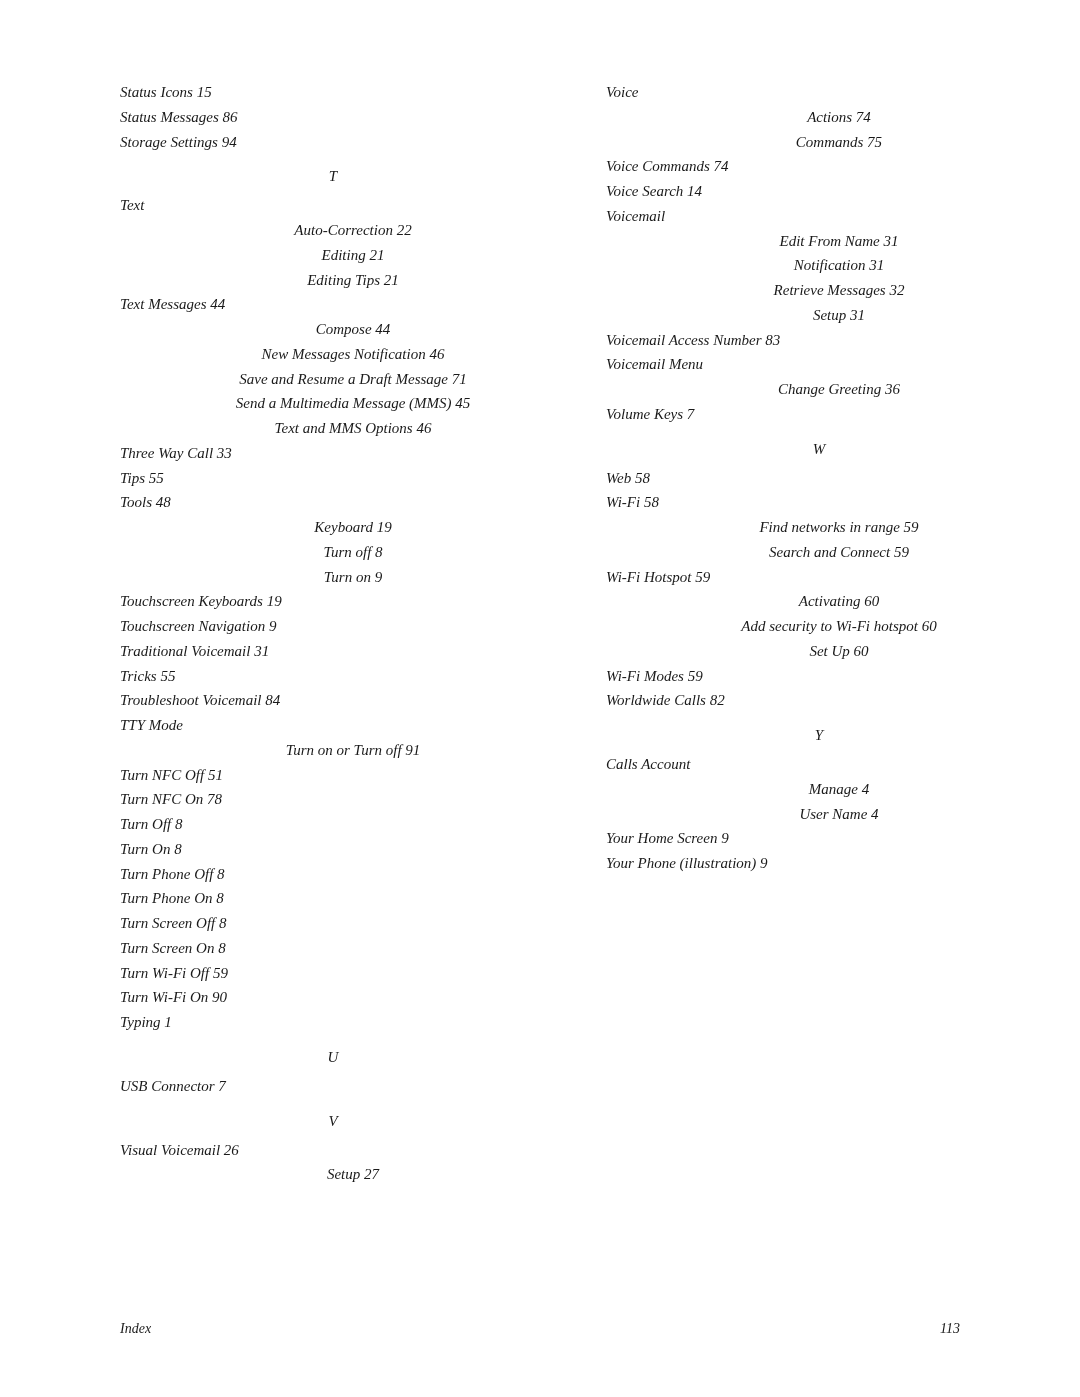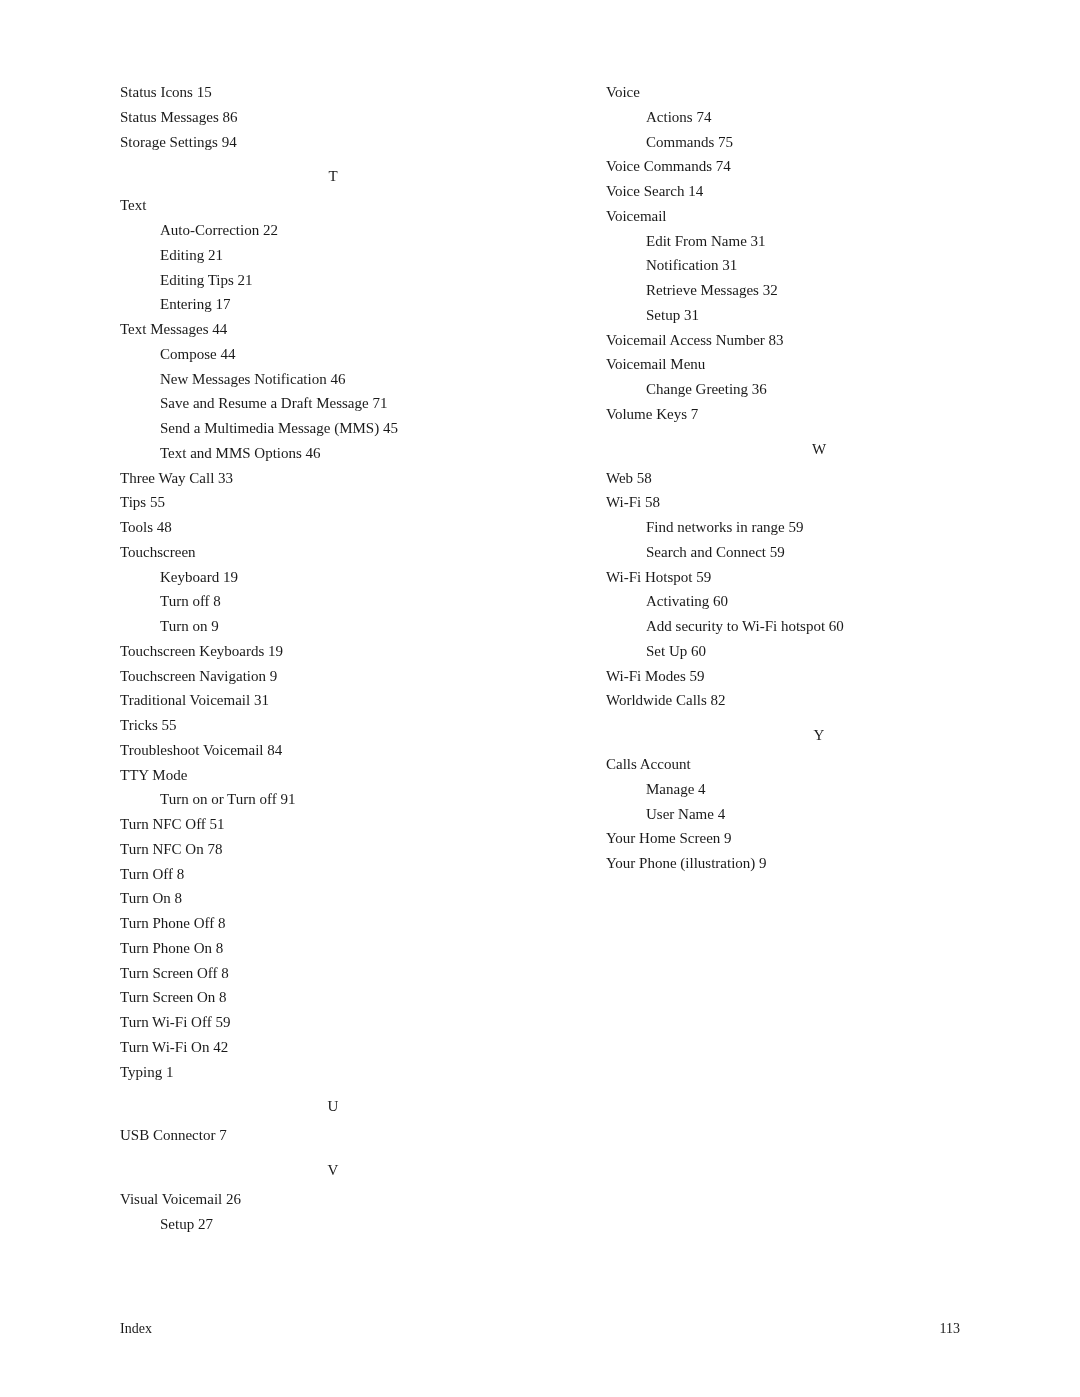--- a/index.html
+++ b/index.html
@@ -16,20 +16,21 @@
       width: 1080px;
       min-height: 1397px;
       position: relative;
     }
 
     .page {
       width: 1080px;
       min-height: 1397px;
       padding: 80px 48px 80px 120px;
       position: relative;
+      font-style: italic;
     }
 
     .columns {
       display: flex;
       gap: 60px;
     }
 
     .col-left {
       flex: 1;
     }
@@ -48,20 +49,21 @@
     .index-entry {
       line-height: 1.65;
     }
 
     .entry-l0 {
       padding-left: 0px;
     }
 
     .entry-l1 {
       padding-left: 40px;
+      text-align: center;
     }
 
     .page-footer {
       position: absolute;
       bottom: 60px;
       left: 120px;
       right: 120px;
       display: flex;
       justify-content: space-between;
       font-size: 14px;
@@ -74,51 +76,49 @@
   <div class="columns">
     <div class="col-left" id="left-col">
         <div class="index-entry entry-l0">Status Icons  15</div>
         <div class="index-entry entry-l0">Status Messages  86</div>
         <div class="index-entry entry-l0">Storage Settings  94</div>
         <div class="index-letter">T</div>
         <div class="index-entry entry-l0">Text</div>
         <div class="index-entry entry-l1">Auto-Correction  22</div>
         <div class="index-entry entry-l1">Editing  21</div>
         <div class="index-entry entry-l1">Editing Tips  21</div>
-        <div class="index-entry entry-l1">Entering  17</div>
         <div class="index-entry entry-l0">Text Messages  44</div>
         <div class="index-entry entry-l1">Compose  44</div>
         <div class="index-entry entry-l1">New Messages Notification  46</div>
         <div class="index-entry entry-l1">Save and Resume a Draft Message  71</div>
         <div class="index-entry entry-l1">Send a Multimedia Message (MMS)  45</div>
         <div class="index-entry entry-l1">Text and MMS Options  46</div>
         <div class="index-entry entry-l0">Three Way Call  33</div>
         <div class="index-entry entry-l0">Tips  55</div>
         <div class="index-entry entry-l0">Tools  48</div>
-        <div class="index-entry entry-l0">Touchscreen</div>
         <div class="index-entry entry-l1">Keyboard  19</div>
         <div class="index-entry entry-l1">Turn off  8</div>
         <div class="index-entry entry-l1">Turn on  9</div>
         <div class="index-entry entry-l0">Touchscreen Keyboards  19</div>
         <div class="index-entry entry-l0">Touchscreen Navigation  9</div>
         <div class="index-entry entry-l0">Traditional Voicemail  31</div>
         <div class="index-entry entry-l0">Tricks  55</div>
         <div class="index-entry entry-l0">Troubleshoot Voicemail  84</div>
         <div class="index-entry entry-l0">TTY Mode</div>
         <div class="index-entry entry-l1">Turn on or Turn off  91</div>
         <div class="index-entry entry-l0">Turn NFC Off  51</div>
         <div class="index-entry entry-l0">Turn NFC On  78</div>
         <div class="index-entry entry-l0">Turn Off  8</div>
         <div class="index-entry entry-l0">Turn On  8</div>
         <div class="index-entry entry-l0">Turn Phone Off  8</div>
         <div class="index-entry entry-l0">Turn Phone On  8</div>
         <div class="index-entry entry-l0">Turn Screen Off  8</div>
         <div class="index-entry entry-l0">Turn Screen On  8</div>
         <div class="index-entry entry-l0">Turn Wi-Fi Off  59</div>
-        <div class="index-entry entry-l0">Turn Wi-Fi On  42</div>
+        <div class="index-entry entry-l0">Turn Wi-Fi On  90</div>
         <div class="index-entry entry-l0">Typing  1</div>
         <div class="index-letter">U</div>
         <div class="index-entry entry-l0">USB Connector  7</div>
         <div class="index-letter">V</div>
         <div class="index-entry entry-l0">Visual Voicemail  26</div>
         <div class="index-entry entry-l1">Setup  27</div>
       </div>
     <div class="col-right" id="right-col">
         <div class="index-entry entry-l0">Voice</div>
         <div class="index-entry entry-l1">Actions  74</div>

